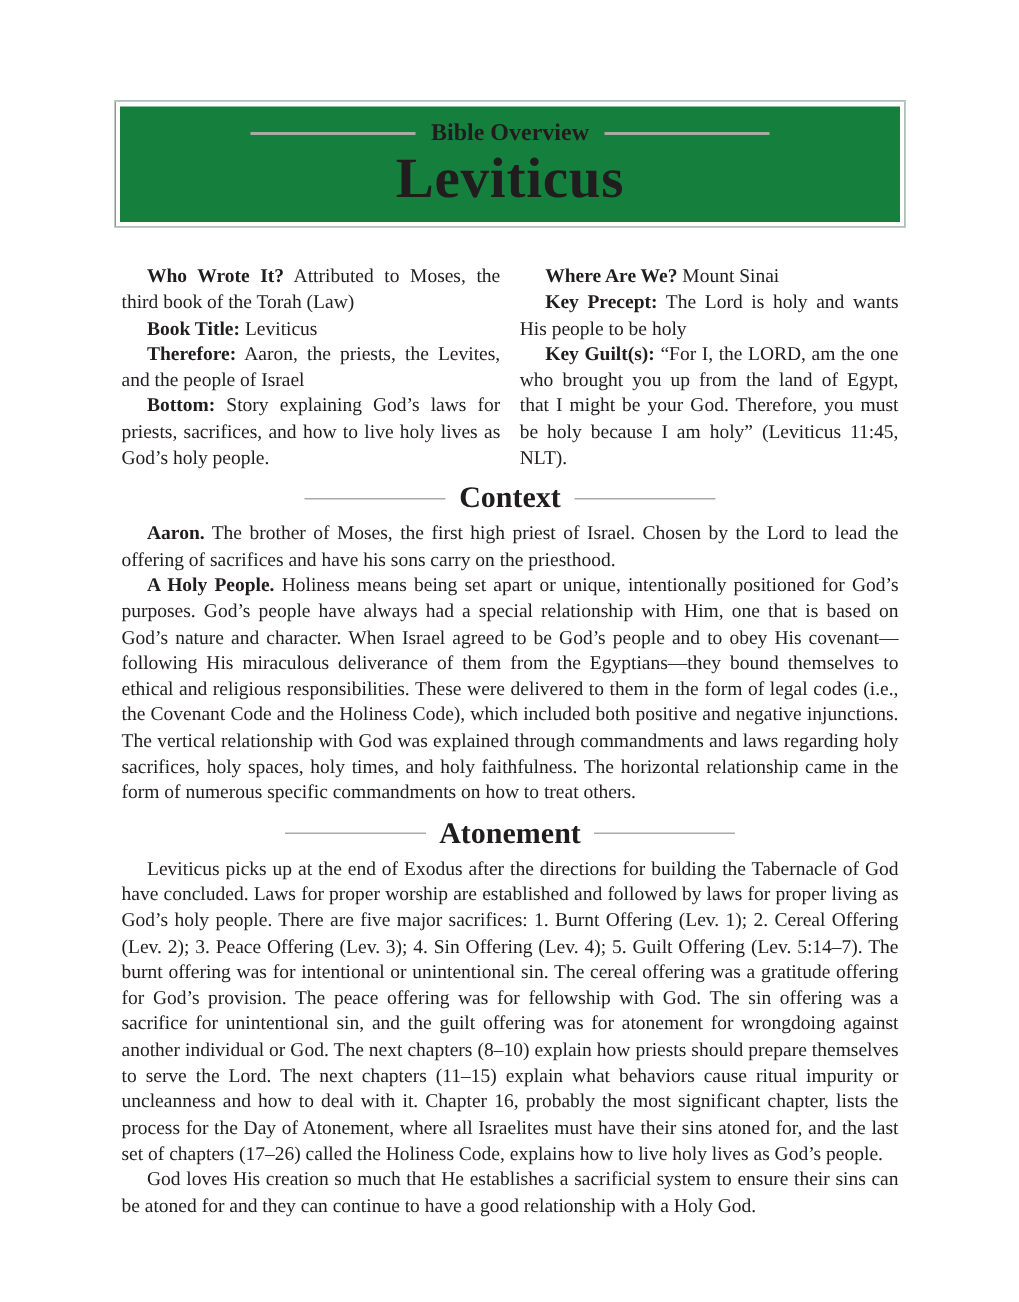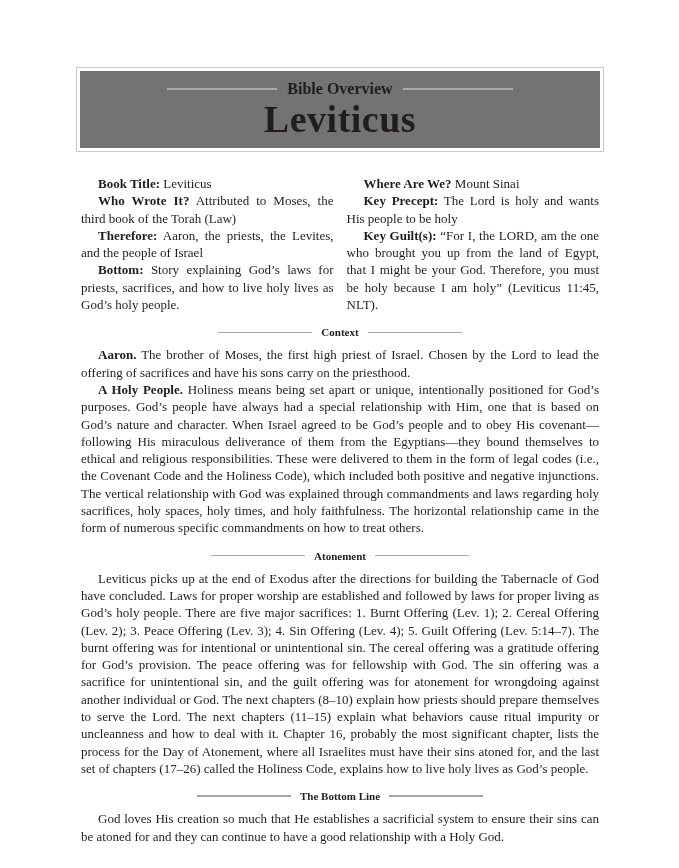--- a/index.html
+++ b/index.html
@@ -12,21 +12,21 @@
     color: #211d1e;
     overflow: hidden;
   }
   .banner {
     position: absolute;
     left: 76px;
     top: 67px;
     width: 528px;
     height: 85px;
     box-sizing: border-box;
-    background: #737373;
+    background: #15803d;
     border: 1px solid #c8c8ca;
     box-shadow: inset 0 0 0 3px #ffffff;
     text-align: center;
   }
   .eyebrow-row {
     display: flex;
     align-items: center;
     justify-content: center;
     gap: 10px;
     margin-top: 13px;
@@ -79,21 +79,21 @@
     margin-top: 10px;
     margin-bottom: 5px;
   }
   .heading-rule {
     display: inline-block;
     width: 94px;
     height: 1.5px;
     background: #aaaaac;
   }
   .section-heading {
-    font-size: 11px;
+    font-size: 20px;
     line-height: 18px;
     font-weight: bold;
     white-space: nowrap;
     color: #211d1e;
   }
 </style>
 </head>
 <body>
 
 <div class="page">
@@ -104,22 +104,22 @@
       <span class="eyebrow">Bible Overview</span>
       <span class="banner-rule"></span>
     </div>
     <div class="book-title">Leviticus</div>
   </div>
 
   <div class="content">
 
     <div class="info-columns">
       <div class="info-col">
+        <p><b>Who Wrote It?</b><span> Attributed to Moses, the third book of the Torah (Law)</span></p>
         <p><b>Book Title:</b><span> Leviticus</span></p>
-        <p><b>Who Wrote It?</b><span> Attributed to Moses, the third book of the Torah (Law)</span></p>
         <p><b>Therefore:</b><span> Aaron, the priests, the Levites, and the people of Israel</span></p>
         <p><b>Bottom:</b><span> Story explaining God’s laws for priests, sacrifices, and how to live holy lives as God’s holy people.</span></p>
       </div>
       <div class="info-col">
         <p><b>Where Are We?</b><span> Mount Sinai</span></p>
         <p><b>Key Precept:</b><span> The Lord is holy and wants His people to be holy</span></p>
         <p><b>Key Guilt(s):</b><span> “For I, the LORD, am the one who brought you up from the land of Egypt, that I might be your God. Therefore, you must be holy because I am holy” (Leviticus 11:45, NLT).</span></p>
       </div>
     </div>
 
@@ -136,22 +136,17 @@
     <div>
       <div class="heading-row">
         <span class="heading-rule"></span>
         <span class="section-heading">Atonement</span>
         <span class="heading-rule"></span>
       </div>
       <p><span>Leviticus picks up at the end of Exodus after the directions for building the Tabernacle of God have concluded. Laws for proper worship are established and followed by laws for proper living as God’s holy people. There are five major sacrifices: 1. Burnt Offering (Lev. 1); 2. Cereal Offering (Lev. 2); 3. Peace Offering (Lev. 3); 4. Sin Offering (Lev. 4); 5. Guilt Offering (Lev. 5:14–7). The burnt offering was for intentional or unintentional sin. The cereal offering was a gratitude offering for God’s provision. The peace offering was for fellowship with God. The sin offering was a sacrifice for unintentional sin, and the guilt offering was for atonement for wrongdoing against another individual or God. The next chapters (8–10) explain how priests should prepare themselves to serve the Lord. The next chapters (11–15) explain what behaviors cause ritual impurity or uncleanness and how to deal with it. Chapter 16, probably the most significant chapter, lists the process for the Day of Atonement, where all Israelites must have their sins atoned for, and the last set of chapters (17–26) called the Holiness Code, explains how to live holy lives as God’s people.</span></p>
     </div>
 
     <div>
-      <div class="heading-row">
-        <span class="heading-rule"></span>
-        <span class="section-heading">The Bottom Line</span>
-        <span class="heading-rule"></span>
-      </div>
       <p><span>God loves His creation so much that He establishes a sacrificial system to ensure their sins can be atoned for and they can continue to have a good relationship with a Holy God.</span></p>
     </div>
 
   </div>
 </div>
 
 </body></html>

